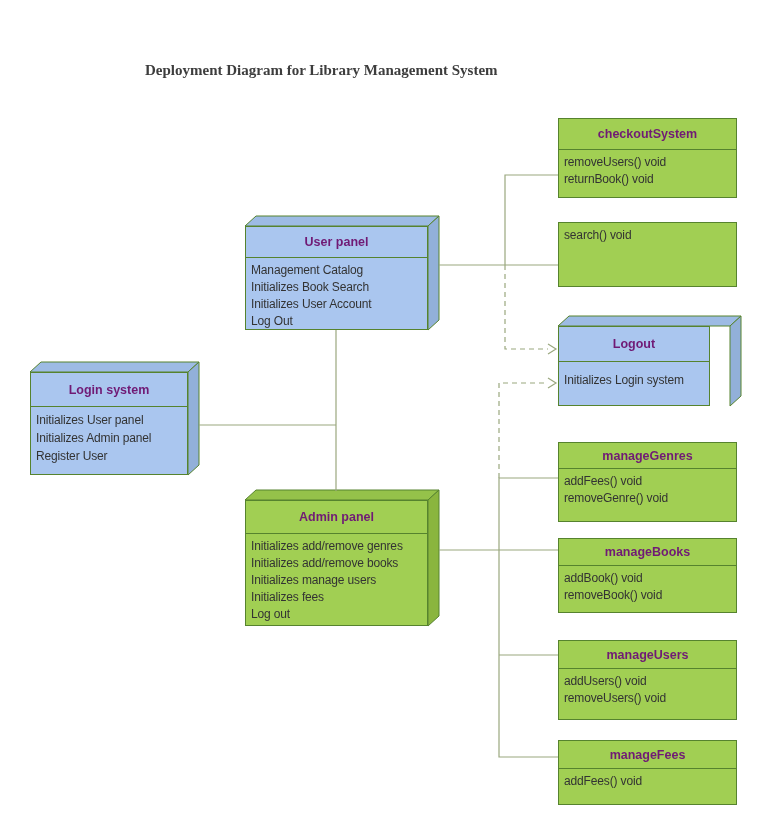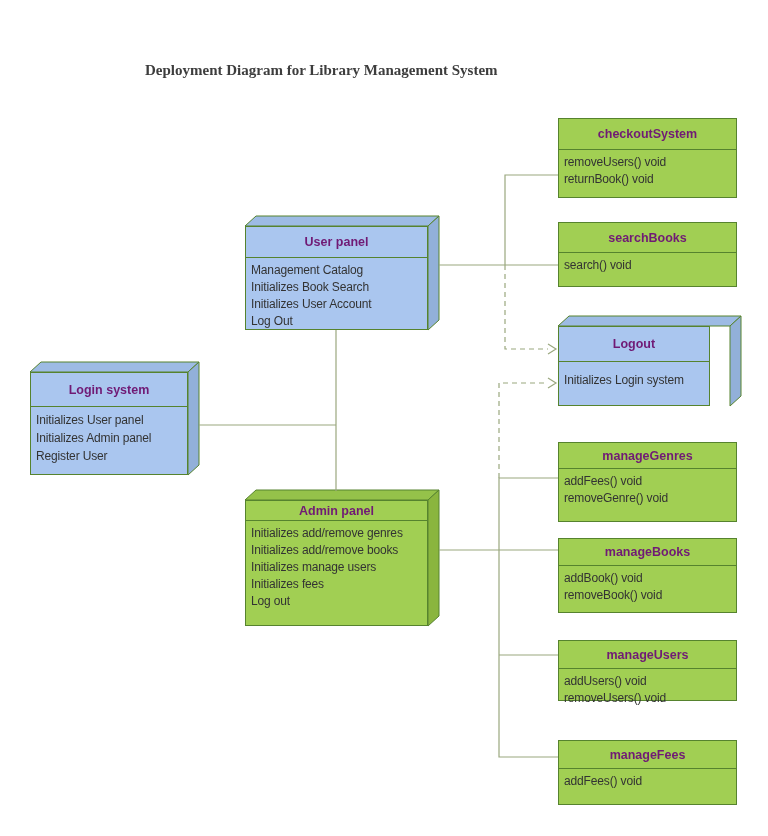--- a/index.html
+++ b/index.html
@@ -107,21 +107,21 @@
     <div class="hdr" style="height:31px">User panel</div>
     <div class="bod">
       <div class="bline">Management Catalog</div>
       <div class="bline">Initializes Book Search</div>
       <div class="bline">Initializes User Account</div>
       <div class="bline">Log Out</div>
     </div>
   </div>
 
   <div class="box green" style="left:245px;top:500px;width:183px;height:126px">
-    <div class="hdr" style="height:20px">Admin panel</div>
+    <div class="hdr" style="height:33px">Admin panel</div>
     <div class="bod">
       <div class="bline">Initializes add/remove genres</div>
       <div class="bline">Initializes add/remove books</div>
       <div class="bline">Initializes manage users</div>
       <div class="bline">Initializes fees</div>
       <div class="bline">Log out</div>
     </div>
   </div>
 
   <div class="box blue" style="left:558px;top:326px;width:152px;height:80px">
@@ -133,21 +133,20 @@
 
   <div class="box green" style="left:558px;top:118px;width:179px;height:80px">
     <div class="hdr" style="height:31px">checkoutSystem</div>
     <div class="bod">
       <div class="bline">removeUsers() void</div>
       <div class="bline">returnBook() void</div>
     </div>
   </div>
 
   <div class="box green" style="left:558px;top:222px;width:179px;height:65px">
-    <div class="hdr" style="height:30px">searchBooks</div>
     <div class="bod">
       <div class="bline">search() void</div>
     </div>
   </div>
 
   <div class="box green" style="left:558px;top:442px;width:179px;height:80px">
     <div class="hdr" style="height:26px">manageGenres</div>
     <div class="bod">
       <div class="bline">addFees() void</div>
       <div class="bline">removeGenre() void</div>
@@ -155,21 +154,21 @@
   </div>
 
   <div class="box green" style="left:558px;top:538px;width:179px;height:75px">
     <div class="hdr" style="height:27px">manageBooks</div>
     <div class="bod">
       <div class="bline">addBook() void</div>
       <div class="bline">removeBook() void</div>
     </div>
   </div>
 
-  <div class="box green" style="left:558px;top:640px;width:179px;height:61px">
+  <div class="box green" style="left:558px;top:640px;width:179px;height:80px">
     <div class="hdr" style="height:28px">manageUsers</div>
     <div class="bod">
       <div class="bline">addUsers() void</div>
       <div class="bline">removeUsers() void</div>
     </div>
   </div>
 
   <div class="box green" style="left:558px;top:740px;width:179px;height:65px">
     <div class="hdr" style="height:28px">manageFees</div>
     <div class="bod">

